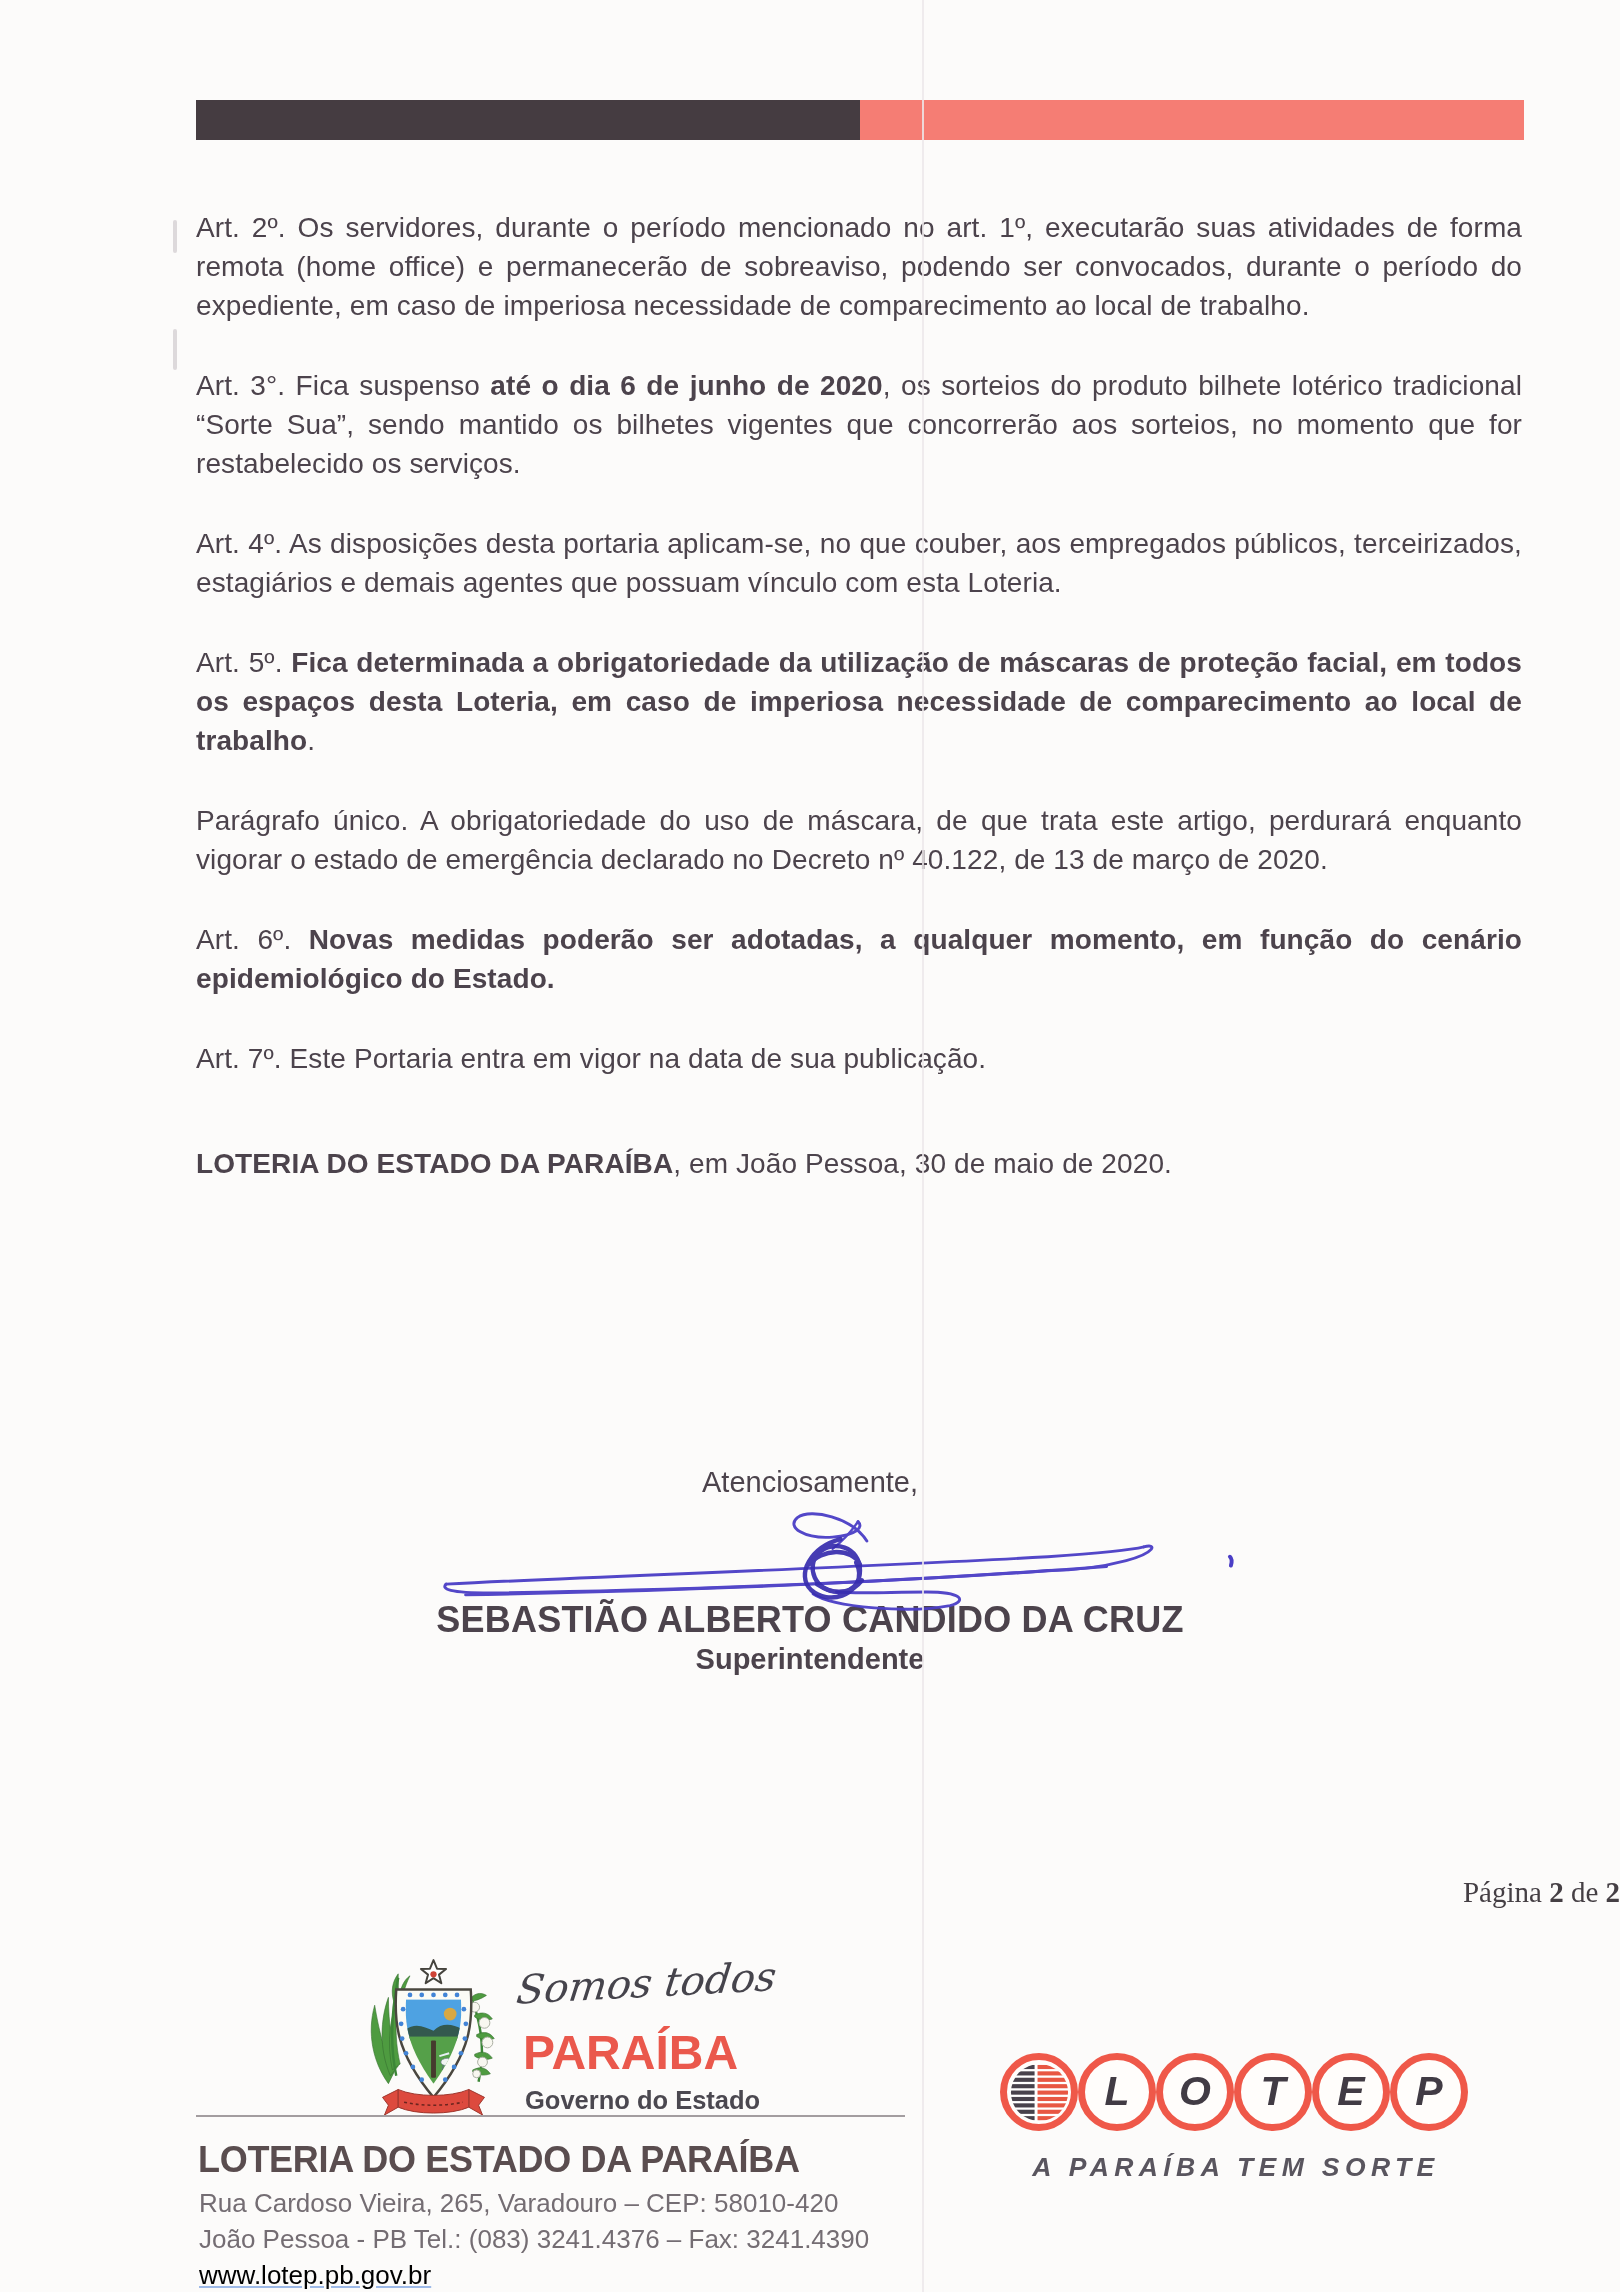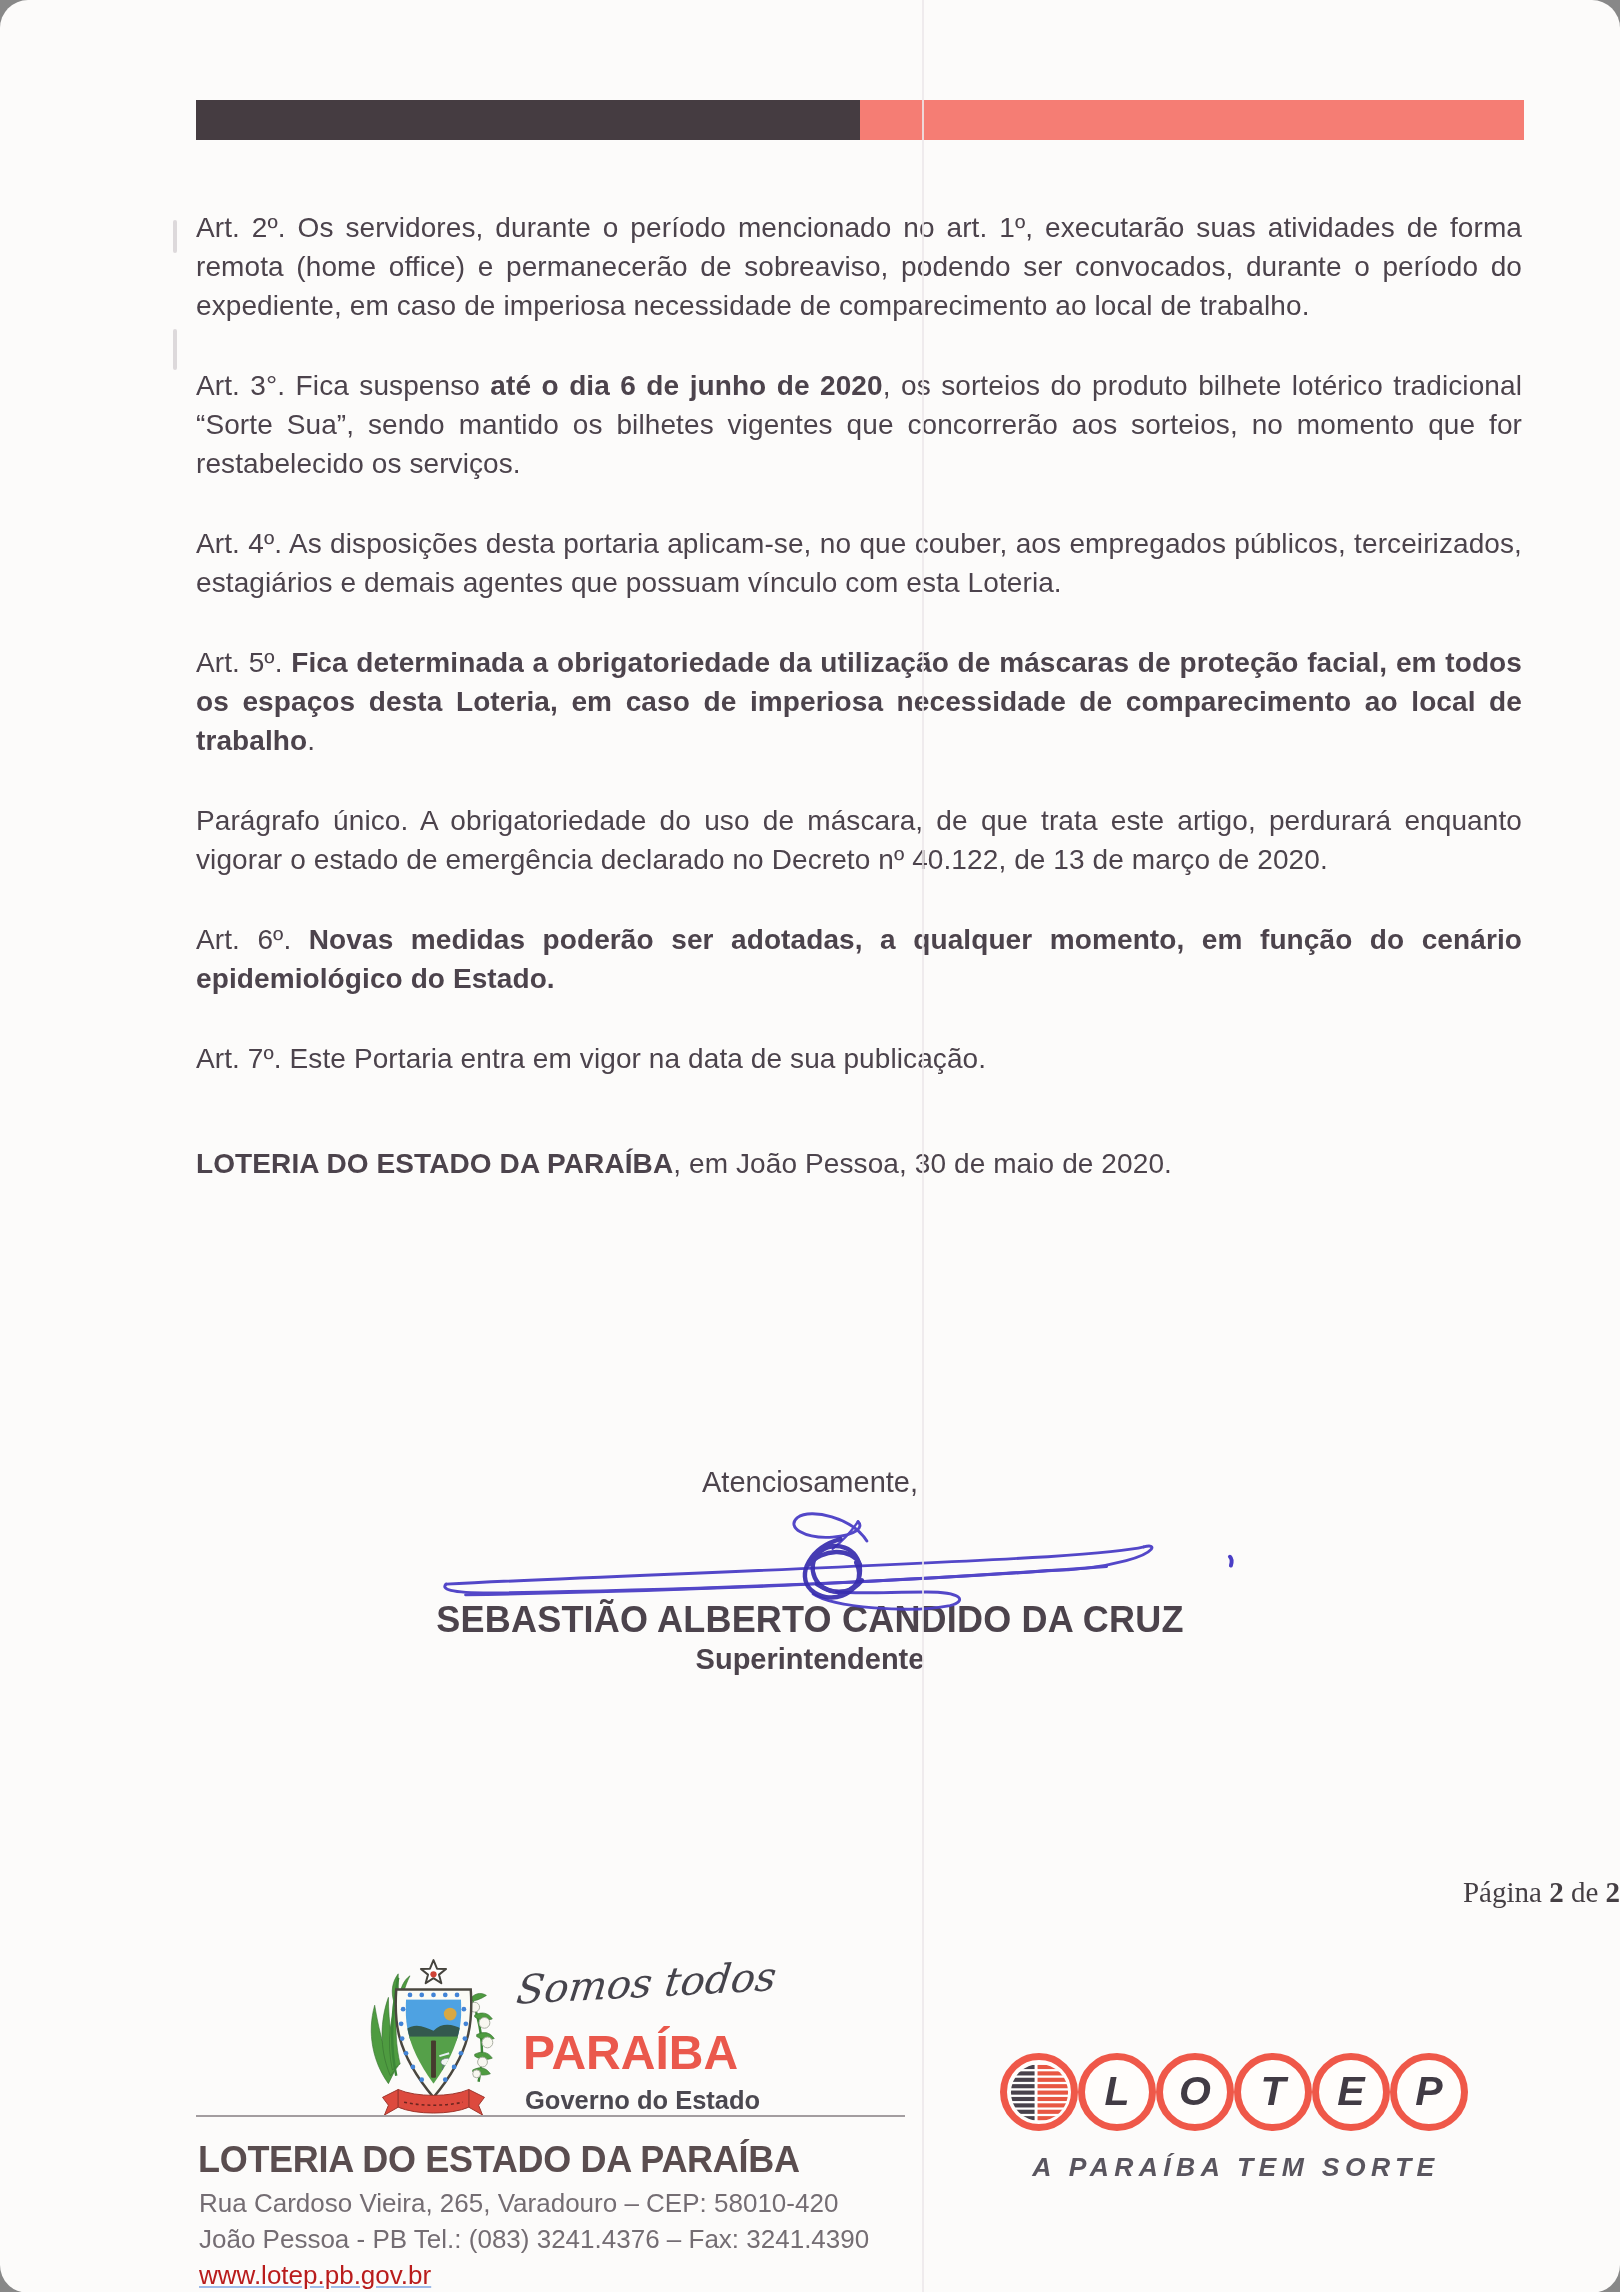--- a/index.html
+++ b/index.html
@@ -1,17 +1,17 @@
 <!DOCTYPE html>
 <html><head>
 <meta charset="utf-8">
 <style>
   html,body{margin:0;padding:0;background:#888;}
   .page{position:relative;width:1620px;height:2293px;background:#fcfbfa;overflow:hidden;
-        font-family:"Liberation Sans",sans-serif;color:#4c434c;border-radius:28px;}
+        font-family:"Liberation Sans",sans-serif;color:#4c434c;}
   
   .scan-line{position:absolute;left:922px;top:0;width:2px;height:2293px;background:#ece7ea;opacity:.85;z-index:6;}
   .smudge{position:absolute;width:3.9px;background:#ccc6cb;opacity:.65;border-radius:2px;z-index:2;}
   .smudge.s1{left:173px;top:220px;height:33px;}
   .smudge.s2{left:173px;top:329px;height:41px;}
   
   .topbar{position:absolute;left:196px;top:100px;width:1328px;height:40px;display:flex;z-index:3;}
   .topbar-dark{width:664px;height:100%;background:#453c41;}
   .topbar-red{width:665px;height:100%;background:#f57d74;}
   
@@ -35,21 +35,21 @@
   .gov-script{position:absolute;left:518px;top:1960px;width:255px;
               font-family:"DejaVu Serif",serif;font-style:italic;font-size:40px;color:#46444c;
               transform:skewX(-10deg) rotate(-3deg);white-space:nowrap;}
   .gov-name{position:absolute;left:523px;top:2025px;font-size:48px;font-weight:700;color:#ea584c;
             letter-spacing:0;white-space:nowrap;}
   .gov-sub{position:absolute;left:525px;top:2086px;font-size:25.5px;font-weight:700;color:#4b4850;white-space:nowrap;}
   .footer-rule{position:absolute;left:196px;top:2115px;width:709px;height:2px;background:#a39da0;}
   .org-title{position:absolute;left:198px;top:2139px;font-size:36px;font-weight:700;color:#5a4d4f;
              letter-spacing:-0.3px;white-space:nowrap;}
   .org-lines{position:absolute;left:199px;top:2185px;font-size:26px;line-height:36px;color:#746d73;}
-  .org-link{color:#b91c1c;text-decoration:underline;text-decoration-color:#9db9e8;cursor:pointer;}
+  .org-link{color:#000000;text-decoration:underline;text-decoration-color:#9db9e8;cursor:pointer;}
   
   .lotep-row{position:absolute;left:1000px;top:2053px;display:flex;}
   .lcircle{box-sizing:border-box;width:78px;height:78px;border:7.8px solid #ef5849;border-radius:50%;
            background:#fffdfb;display:flex;align-items:center;justify-content:center;flex:0 0 auto;}
   .lcircle + .lcircle{margin-left:0px;}
   .lletter{font-size:41px;font-weight:700;font-style:italic;color:#413b44;transform:translateY(-1px);}
   .lotep-tagline{position:absolute;left:1000px;top:2152px;width:472px;text-align:center;
                  font-size:26.5px;font-weight:700;font-style:italic;letter-spacing:5.4px;color:#59555e;white-space:nowrap;}
 </style>
 </head>

